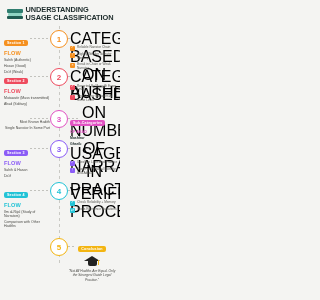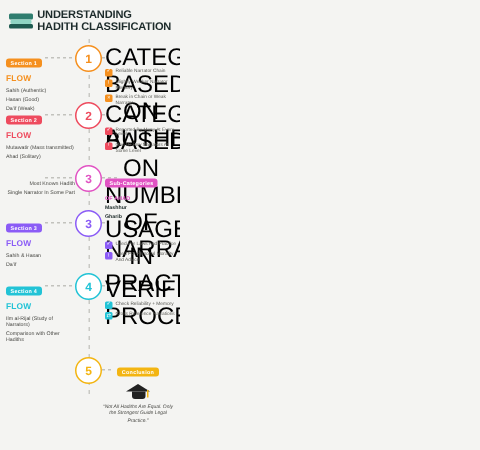--- a/index.html
+++ b/index.html
@@ -98,21 +98,21 @@
 <div class="page">
 
   <div class="header">
     <div class="logo">
       <div class="bk1"></div>
         <div class="bk2"></div>
         <div class="bk3"></div>
     </div>
     <div class="title">
       <div class="l1">UNDERSTANDING</div>
-      <div class="l2">HADITH CLASSIFICATION</div>
+      <div class="l2">USAGE CLASSIFICATION</div>
     </div>
   </div>
 
   <div class="spine"></div>
 
   <div class="row" style="top:30px;">
     <div class="left-block" style="top:0px;">
       <span class="badge bg1">Section 1</span>
       <div class="flow c1">FLOW</div>
       <div class="side-item">Sahih (Authentic)</div>

